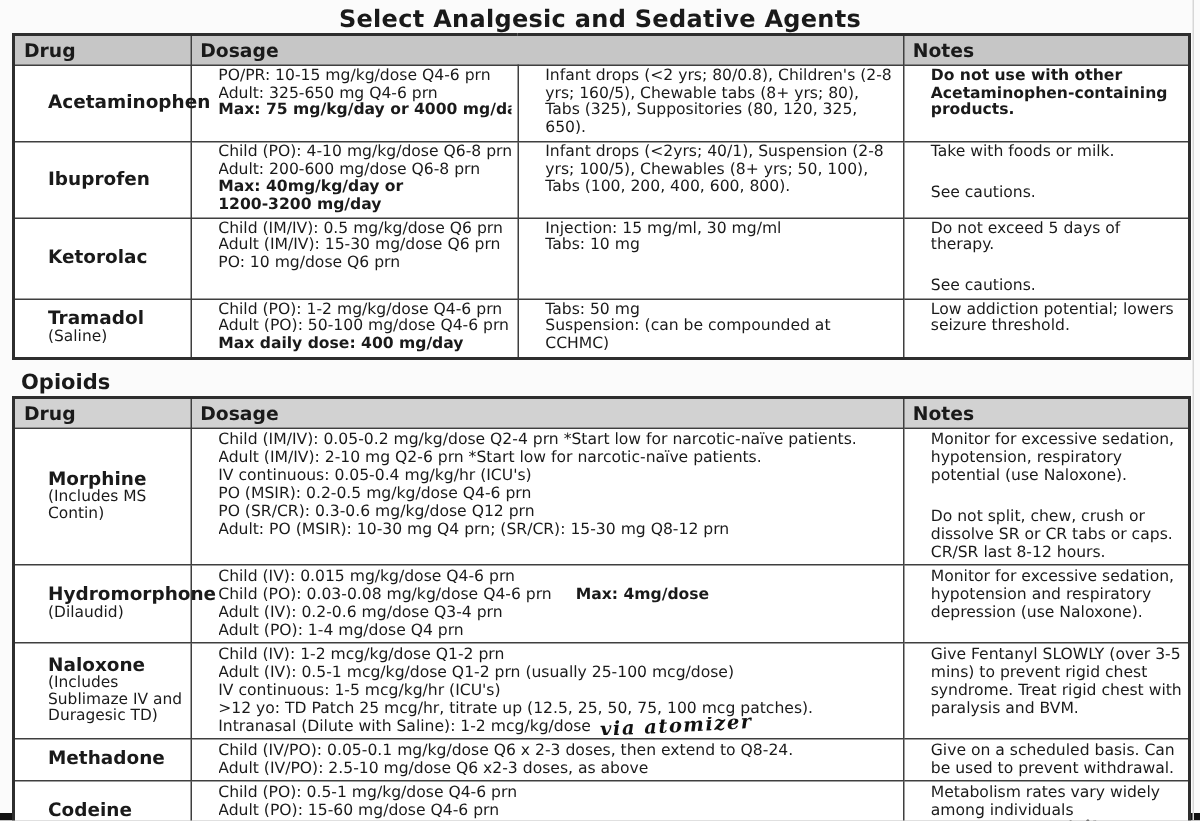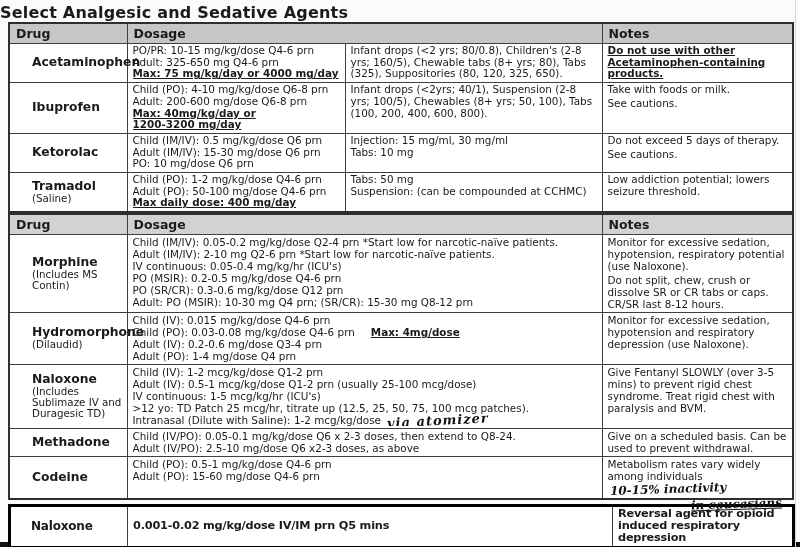--- a/index.html
+++ b/index.html
@@ -1,37 +1,37 @@
 <!DOCTYPE html>
 <html><head>
 <meta charset="utf-8">
 <style>
   html,body { margin:0; padding:0; }
   .page {
     position:relative; width:800px; height:547px; overflow:hidden;
     background:#fbfbfb; color:#1a1a1a;
     font-family:"DejaVu Sans","Liberation Sans",sans-serif;
   }
-  .title { text-align:left; font-size:16px; font-weight:bold; padding-top:3px; letter-spacing:.2px; }
+  .title { text-align:center; font-size:16px; font-weight:bold; padding-top:3px; letter-spacing:.2px; }
   table { border-collapse:collapse; table-layout:fixed; margin-left:8px; width:784px; background:#fff; }
-  td, th { border:1px solid #3f3f3f; vertical-align:top; padding:1px 4px 2px 5px; font-size:10.4px; }
+  td, th { border:1px solid #3f3f3f; vertical-align:top; padding:1px 4px 2px 18px; font-size:10.4px; }
   .t1, .t2 { border:2px solid #2e2e2e; }
   th { text-align:left; font-size:12.5px; padding:2px 4px 2px 6px; }
   .t1 th { background:#c6c6c6; }
   .t2 th { background:#d2d2d2; }
   th.h-drug { }
   td.drug { vertical-align:middle; padding-left:22px; }
   .dname { font-weight:bold; font-size:12.3px; line-height:13px; }
   .dsub  { font-size:10.3px; line-height:11px; }
   .ln { line-height:11.7px; white-space:nowrap; overflow:hidden; }
   .t2 .ln { line-height:12px; }
-  .b { font-weight:bold;text-decoration:underline; }
+  .b { font-weight:bold; }
   .wrap { line-height:11.7px; }
   .t2 .wrap { line-height:12px; }
-  .notes .wrap + .wrap { margin-top:2px; }
+  .notes .wrap + .wrap { margin-top:15px; }
   .maxsuf { margin-left:16px; }
   .udose { border-bottom:5px solid #0ea5e9; }
   .hw {
     font-family:"DejaVu Serif",serif; font-style:italic; font-weight:bold;
     font-size:12.5px; display:inline-block; transform:rotate(-2deg); color:#111;
   }
   .hw-inline { margin-left:6px; transform:rotate(-3deg) translateY(1px); font-size:13px; letter-spacing:1px; }
   .notes-rel { position:relative; overflow:visible; }
   .hw-1 { font-size:12px; margin-left:2px; }
   .hw-2 { position:absolute; right:10px; bottom:-13px; text-decoration:underline; font-size:12px; z-index:6; }
@@ -133,20 +133,21 @@
         <div class="wrap">Tabs: 50 mg</div>
         <div class="wrap">Suspension: (can be compounded at CCHMC)</div>
       </td>
       <td class="notes">
         <div class="wrap">Low addiction potential; lowers seizure threshold.</div>
       </td>
     </tr>
   </tbody>
     </table>
 
+  <div class="opioids-heading">Opioids</div>
 
   <table class="t2">
     <colgroup>
         <col style="width:118px">
         <col style="width:475px">
         <col style="width:191px">
       </colgroup>
     <tbody>
         <tr>
       <th class="h-drug">Drug</th>

